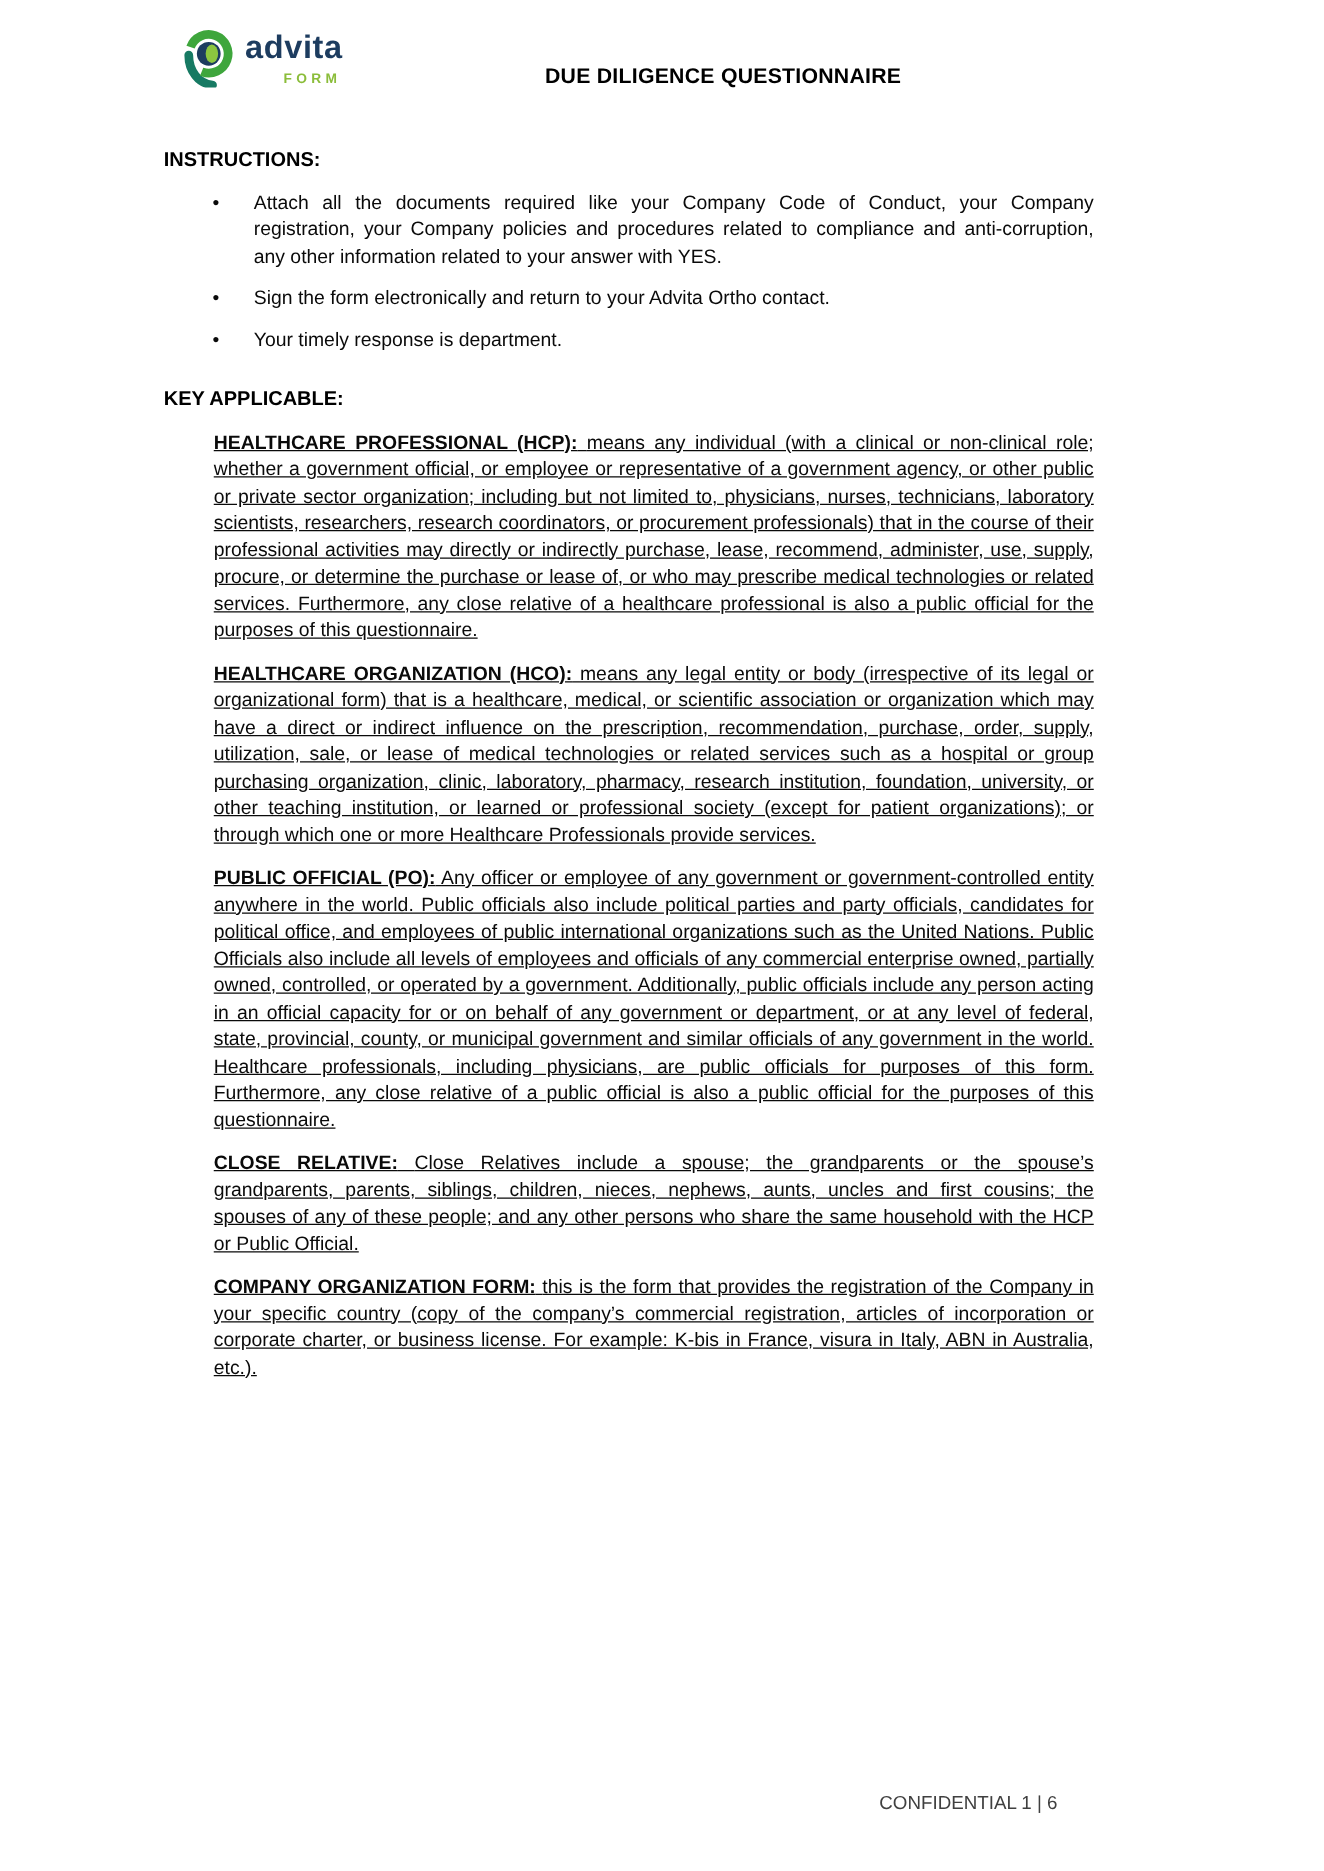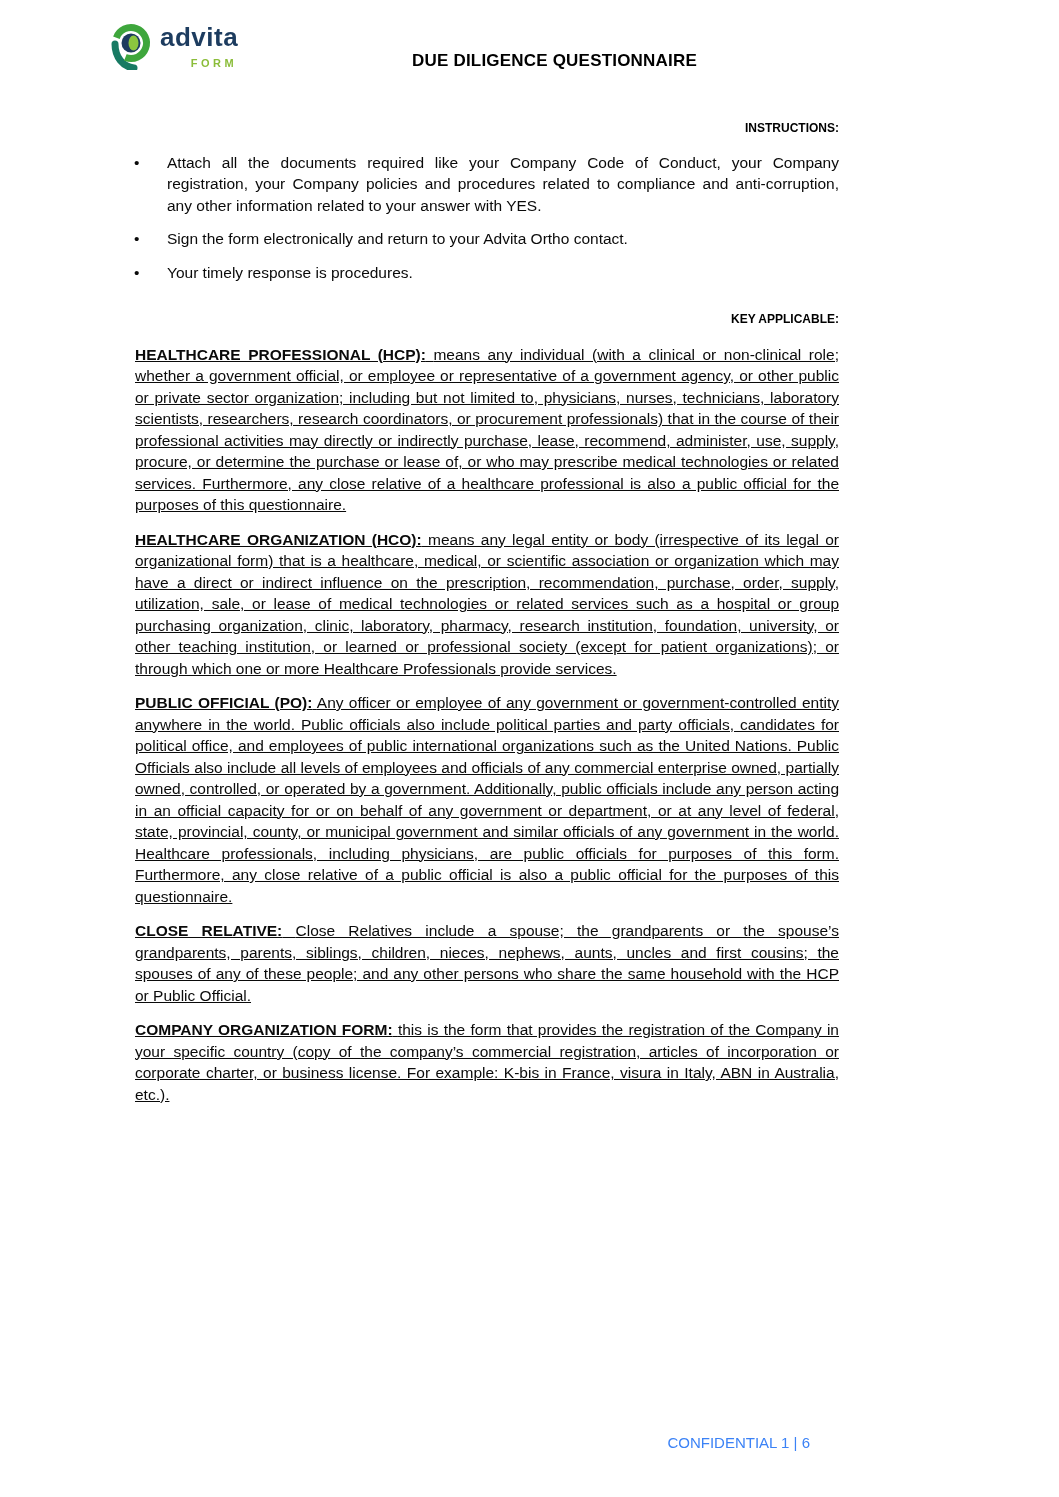--- a/index.html
+++ b/index.html
@@ -5,42 +5,43 @@
   html,body{margin:0;padding:0;background:#ffffff;}
   .page{
     position:relative;
     width:901px;height:1497px;
     background:#ffffff;
     font-family:"Liberation Sans","DejaVu Sans",sans-serif;
     color:#0a0a0a;
     font-size:15.5px;
     line-height:21.5px;
     overflow:hidden;
+    margin-left:36px;
   }
   
   .header{position:relative;height:96px;}
   .logo{position:absolute;left:108px;top:22px;display:flex;gap:6px;align-items:flex-start;}
   .logo-icon{width:46px;height:48px;flex:0 0 auto;}
   .logo-text{display:flex;flex-direction:column;}
   .brand{font-size:26px;font-weight:bold;color:#1d3c5f;line-height:30px;letter-spacing:0.5px;}
   .brand-sub{font-size:11px;font-weight:bold;color:#8bbd3a;letter-spacing:3.5px;text-align:right;padding-right:1px;margin-top:1px;}
-  .doc-title{position:absolute;left:412px;top:50px;font-size:17px;font-weight:bold;letter-spacing:0.2px;color:#000;white-space:nowrap;}
+  .doc-title{position:absolute;left:400px;top:50px;font-size:17px;font-weight:bold;letter-spacing:0.2px;color:#000;white-space:nowrap;}
   
   .main{padding:0 62px 0 95px;}
-  .section-heading{font-size:12px;font-weight:bold;margin:22px 0 0 0;color:#000;text-align:right;}
+  .section-heading{font-size:16px;font-weight:bold;margin:22px 0 0 0;color:#000;}
   .bullet-list{list-style:none;margin:4px 0 0 0;padding:0;}
   .bullet-list li{position:relative;padding-left:72px;margin-top:12px;text-align:justify;}
   .bullet-list li::before{content:"\2022";position:absolute;left:39px;top:0;font-size:15.5px;}
   .bullet-bold{font-weight:bold;}
   .definitions{margin-top:0;text-decoration:underline;}
   .def-heading{margin-top:26px;}
   .def-item{margin:13px 0 0 40px;text-align:justify;}
   .def-term{font-weight:bold;}
   
-  .footer{position:absolute;right:91px;bottom:44px;font-size:15px;color:#3b82f6;white-space:nowrap;}
+  .footer{position:absolute;right:91px;bottom:44px;font-size:15px;color:#404040;white-space:nowrap;}
 </style>
 </head>
 <body>
 
 <div class="page">
 
   <div class="header">
     <div class="logo">
       <span class="logo-icon">
         <svg width="46" height="48" viewBox="0 0 46 48" aria-hidden="true">
@@ -58,21 +59,21 @@
     <div class="doc-title">DUE DILIGENCE QUESTIONNAIRE</div>
   </div>
 
   <div class="main">
 
     <h2 class="section-heading">INSTRUCTIONS:</h2>
 
     <ul class="bullet-list">
       <li><span>Attach all the documents required like your Company Code of Conduct, your Company registration, your Company policies and procedures related to compliance and anti-corruption, any other information related to your answer with YES.</span></li>
       <li><span>Sign the form electronically and return to your Advita Ortho contact.</span></li>
-      <li><span>Your timely response is procedures.</span></li>
+      <li><span>Your timely response is department.</span></li>
     </ul>
 
     <h2 class="section-heading def-heading">KEY APPLICABLE:</h2>
 
     <div class="definitions">
       <p class="def-item"><span class="def-term">HEALTHCARE PROFESSIONAL (HCP):</span> <span>means any individual (with a clinical or non-clinical role; whether a government official, or employee or representative of a government agency, or other public or private sector organization; including but not limited to, physicians, nurses, technicians, laboratory scientists, researchers, research coordinators, or procurement professionals) that in the course of their professional activities may directly or indirectly purchase, lease, recommend, administer, use, supply, procure, or determine the purchase or lease of, or who may prescribe medical technologies or related services. Furthermore, any close relative of a healthcare professional is also a public official for the purposes of this questionnaire.</span></p>
       <p class="def-item"><span class="def-term">HEALTHCARE ORGANIZATION (HCO):</span> <span>means any legal entity or body (irrespective of its legal or organizational form) that is a healthcare, medical, or scientific association or organization which may have a direct or indirect influence on the prescription, recommendation, purchase, order, supply, utilization, sale, or lease of medical technologies or related services such as a hospital or group purchasing organization, clinic, laboratory, pharmacy, research institution, foundation, university, or other teaching institution, or learned or professional society (except for patient organizations); or through which one or more Healthcare Professionals provide services.</span></p>
       <p class="def-item"><span class="def-term">PUBLIC OFFICIAL (PO):</span> <span>Any officer or employee of any government or government-controlled entity anywhere in the world. Public officials also include political parties and party officials, candidates for political office, and employees of public international organizations such as the United Nations. Public Officials also include all levels of employees and officials of any commercial enterprise owned, partially owned, controlled, or operated by a government. Additionally, public officials include any person acting in an official capacity for or on behalf of any government or department, or at any level of federal, state, provincial, county, or municipal government and similar officials of any government in the world. Healthcare professionals, including physicians, are public officials for purposes of this form. Furthermore, any close relative of a public official is also a public official for the purposes of this questionnaire.</span></p>
       <p class="def-item"><span class="def-term">CLOSE RELATIVE:</span> <span>Close Relatives include a spouse; the grandparents or the spouse’s grandparents, parents, siblings, children, nieces, nephews, aunts, uncles and first cousins; the spouses of any of these people; and any other persons who share the same household with the HCP or Public Official.</span></p>
       <p class="def-item"><span class="def-term">COMPANY ORGANIZATION FORM:</span> <span>this is the form that provides the registration of the Company in your specific country (copy of the company’s commercial registration, articles of incorporation or corporate charter, or business license. For example: K-bis in France, visura in Italy, ABN in Australia, etc.).</span></p>

